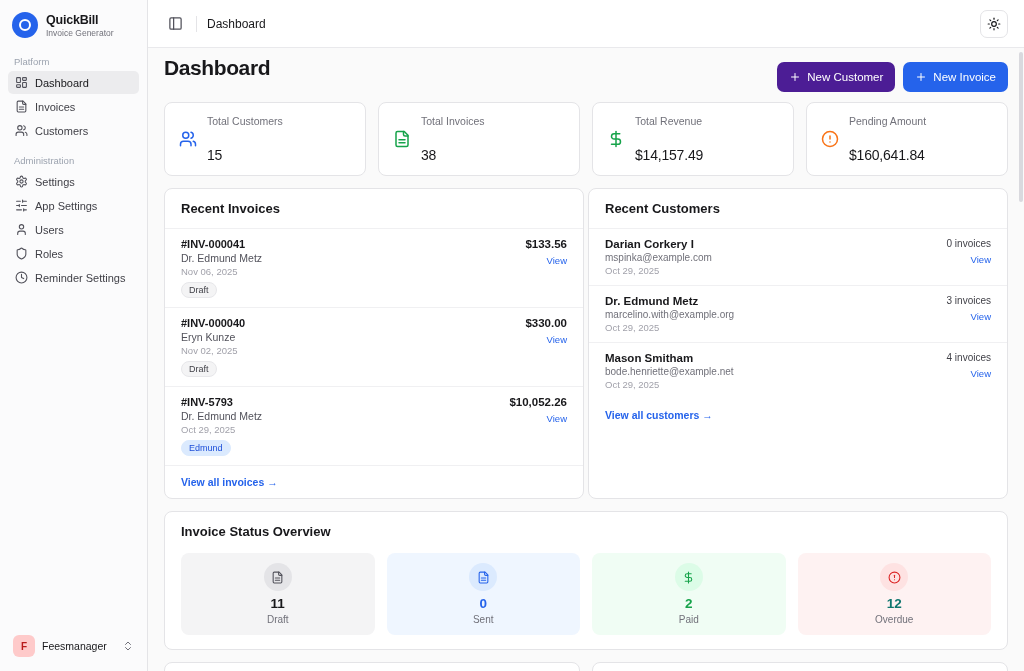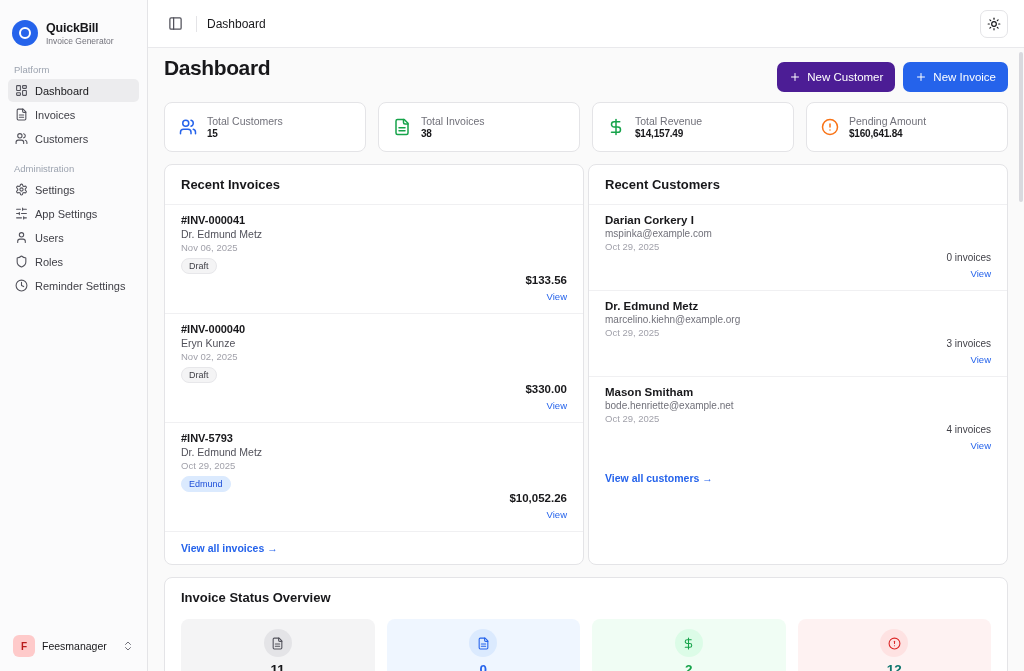--- a/index.html
+++ b/index.html
@@ -3,21 +3,21 @@
 <meta charset="utf-8">
 <style>
   * { margin:0; padding:0; box-sizing:border-box; }
   html,body { width:1024px; height:671px; overflow:hidden; background:#fff;
     font-family:"Liberation Sans","DejaVu Sans",sans-serif; color:#18181b; }
   svg { display:block; }
   .app { display:flex; width:1024px; height:671px; }
 
   
   .sidebar { width:148px; min-width:148px; background:#fbfbfc; border-right:1px solid #e4e4e7;
-    display:flex; flex-direction:column; padding:18px 8px 10px; }
+    display:flex; flex-direction:column; padding:10px 8px 10px; }
   .brand { display:flex; align-items:center; gap:8px; padding:2px 4px 6px; }
   .brand-mark { width:26px; height:26px; border-radius:50%; background:#2563eb; display:flex;
     align-items:center; justify-content:center; flex:none; }
   .brand-mark-inner { width:12px; height:12px; border:2.5px solid #fff; border-radius:50%; background:#2563eb; }
   .brand-name { font-size:12.5px; font-weight:700; letter-spacing:-0.2px; }
   .brand-tag { font-size:8.5px; color:#71717a; margin-top:1px; }
   .nav-label { font-size:9.5px; color:#9ca3af; margin:12px 6px 4px; }
   .nav-item { display:flex; align-items:center; gap:7px; padding:5px 7px; border-radius:5px;
     font-size:11px; color:#3f3f46; cursor:pointer; margin-bottom:1px; }
   .nav-item svg { width:13px; height:13px; color:#52525b; flex:none; }
@@ -51,28 +51,28 @@
     display:flex; align-items:center; gap:6px; cursor:pointer; font-family:inherit; }
   .btn svg { width:12px; height:12px; }
   .btn-dark { background:#4c1d95; color:#fff; }
   .btn-blue { background:#2563eb; color:#fff; }
 
   .stats-row { display:grid; grid-template-columns:repeat(4,1fr); gap:12px; margin-top:10px; }
   .stat-card { background:#fff; border:1px solid #e4e4e7; border-radius:8px; padding:12px 14px;
     display:flex; align-items:center; gap:10px; }
   .stat-icon svg { width:18px; height:18px; }
   .stat-label { font-size:10.5px; color:#71717a; }
-  .stat-value { font-size:10px; font-weight:700; letter-spacing:-0.2px; margin-top:1px; }
+  .stat-value { font-size:14px; font-weight:400; letter-spacing:-0.2px; margin-top:20px; }
 
   .two-col { display:grid; grid-template-columns:1fr 1fr; gap:4px; margin-top:12px; }
   .card { background:#fff; border:1px solid #e4e4e7; border-radius:8px; overflow:hidden; }
   .card-header { padding:12px 16px; font-size:13px; font-weight:600; display:flex; align-items:center; gap:8px; }
   .card-header svg { width:14px; height:14px; }
 
-  .row { padding:9px 16px; border-top:1px solid #f0f0f2; display:flex; justify-content:space-between;flex-direction:column; }
+  .row { padding:9px 16px; border-top:1px solid #f0f0f2; display:flex; justify-content:space-between; }
   .inv-num { font-size:11px; font-weight:700; }
   .inv-cust { font-size:10.5px; color:#52525b; margin-top:2px; }
   .inv-date { font-size:9.5px; color:#a1a1aa; margin-top:2px; }
   .badge { display:inline-block; margin-top:5px; font-size:9px; font-weight:500; padding:2px 7px;
     border-radius:999px; background:#f4f4f5; color:#3f3f46; border:1px solid #e7e7ea; }
   .badge.viewed { background:#dbeafe; color:#1d4ed8; border-color:#dbeafe; }
   .row-right { text-align:right; }
   .amount { font-size:11.5px; font-weight:700; }
   .view-link { display:inline-block; font-size:9.5px; color:#2563eb; margin-top:5px; cursor:pointer; }
   .view-all { display:block; border-top:1px solid #f0f0f2; padding:10px 16px; font-size:10.5px;
@@ -366,21 +366,21 @@
             </div>
             <div class="row-right">
               <div class="cust-count">0 invoices</div>
               <a class="view-link">View</a>
             </div>
           </div>
 
           <div class="row">
             <div>
               <div class="cust-name">Dr. Edmund Metz</div>
-              <div class="cust-email">marcelino.kiehn@example.org</div>
+              <div class="cust-email">marcelino.with@example.org</div>
               <div class="cust-date">Oct 29, 2025</div>
             </div>
             <div class="row-right">
               <div class="cust-count">3 invoices</div>
               <a class="view-link">View</a>
             </div>
           </div>
 
           <div class="row">
             <div>

